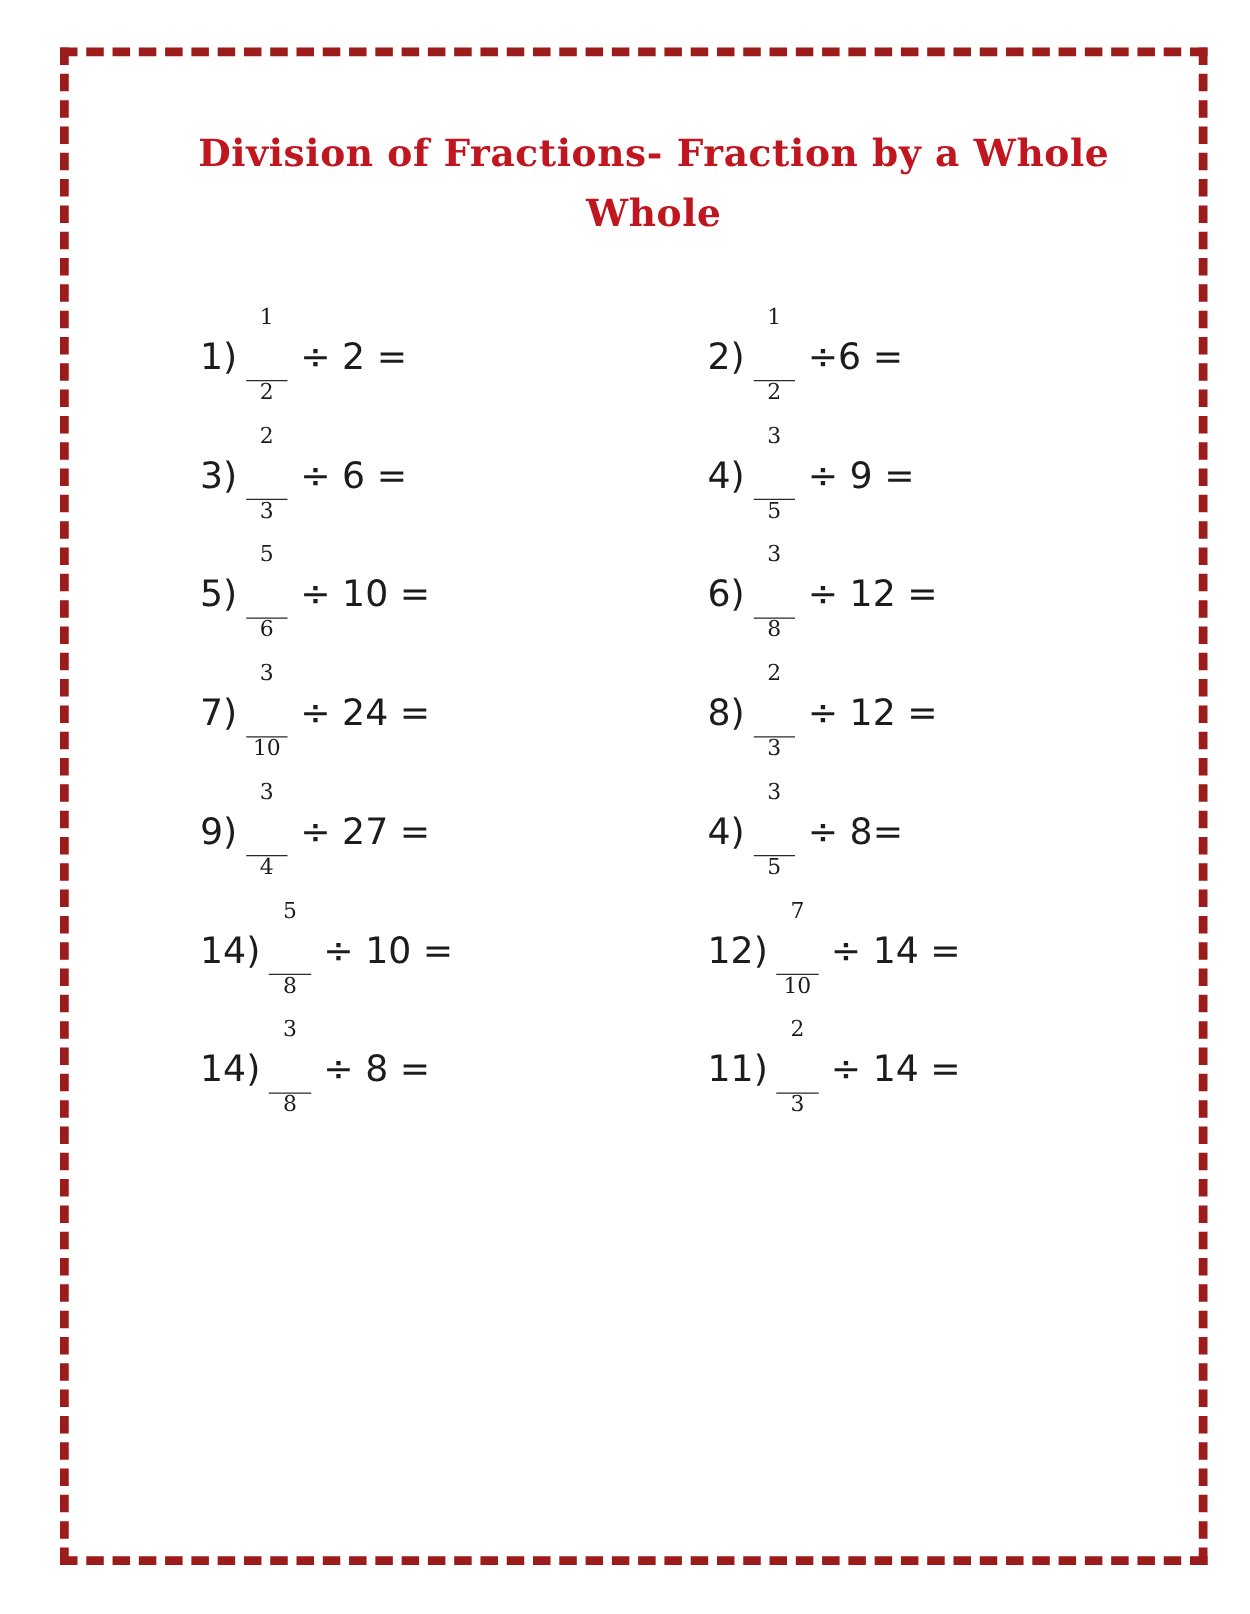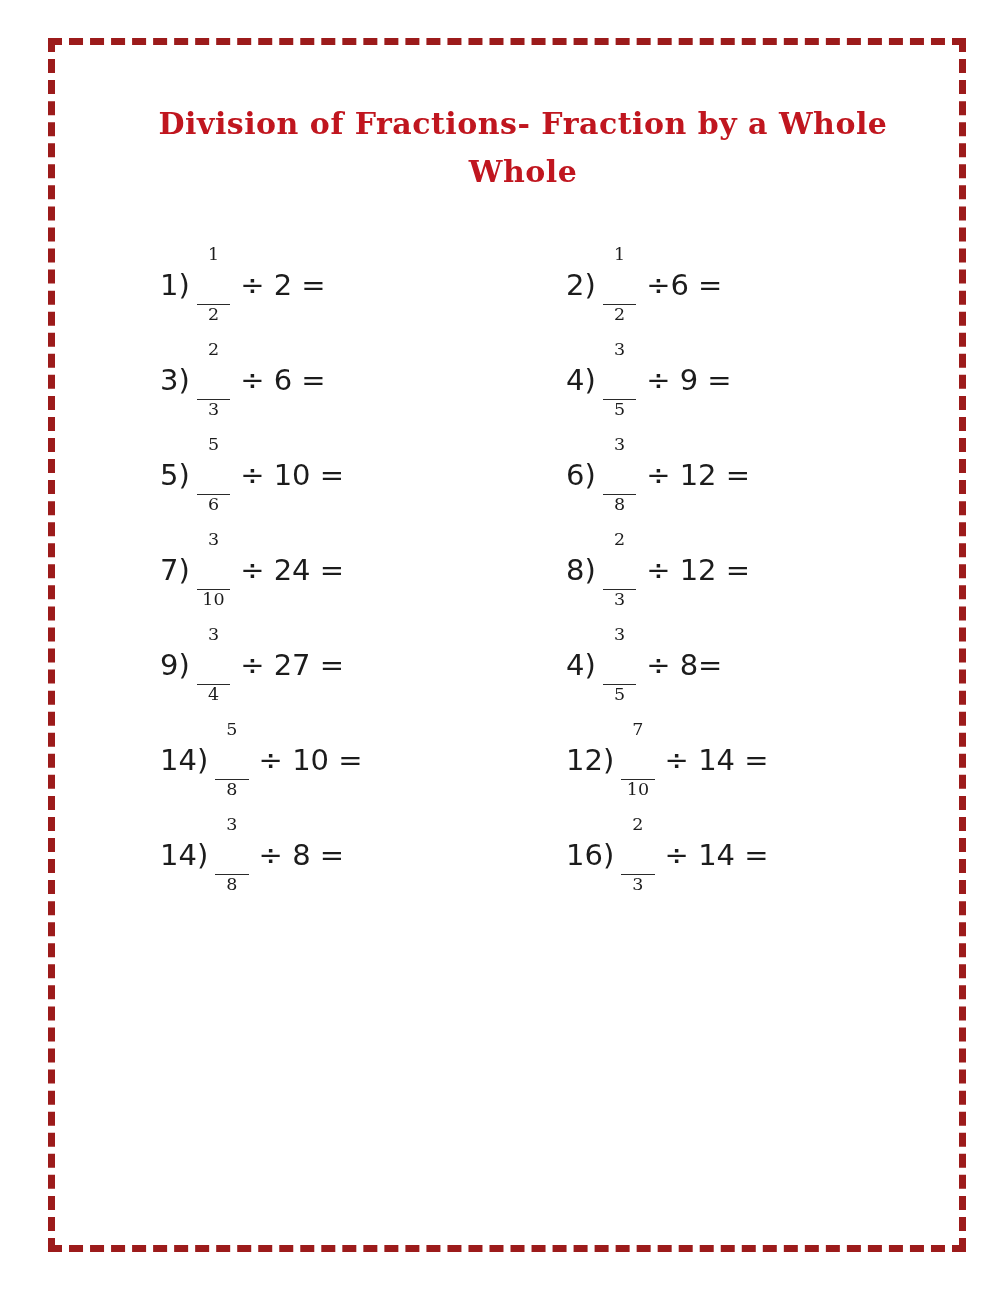--- a/index.html
+++ b/index.html
@@ -200,21 +200,21 @@
   <div class="problem">
     <span class="plabel">14)</span>
     <span class="frac">
       <span class="fnum">3</span>
       <span class="fden">8</span>
     </span>
     <span class="expr">÷ 8 =</span>
   </div>
 
   <div class="problem">
-    <span class="plabel">16)</span>
+    <span class="plabel">11)</span>
     <span class="frac">
       <span class="fnum">2</span>
       <span class="fden">3</span>
     </span>
     <span class="expr">÷ 14 =</span>
   </div>
 </div>
   </div>
 </div>
 

